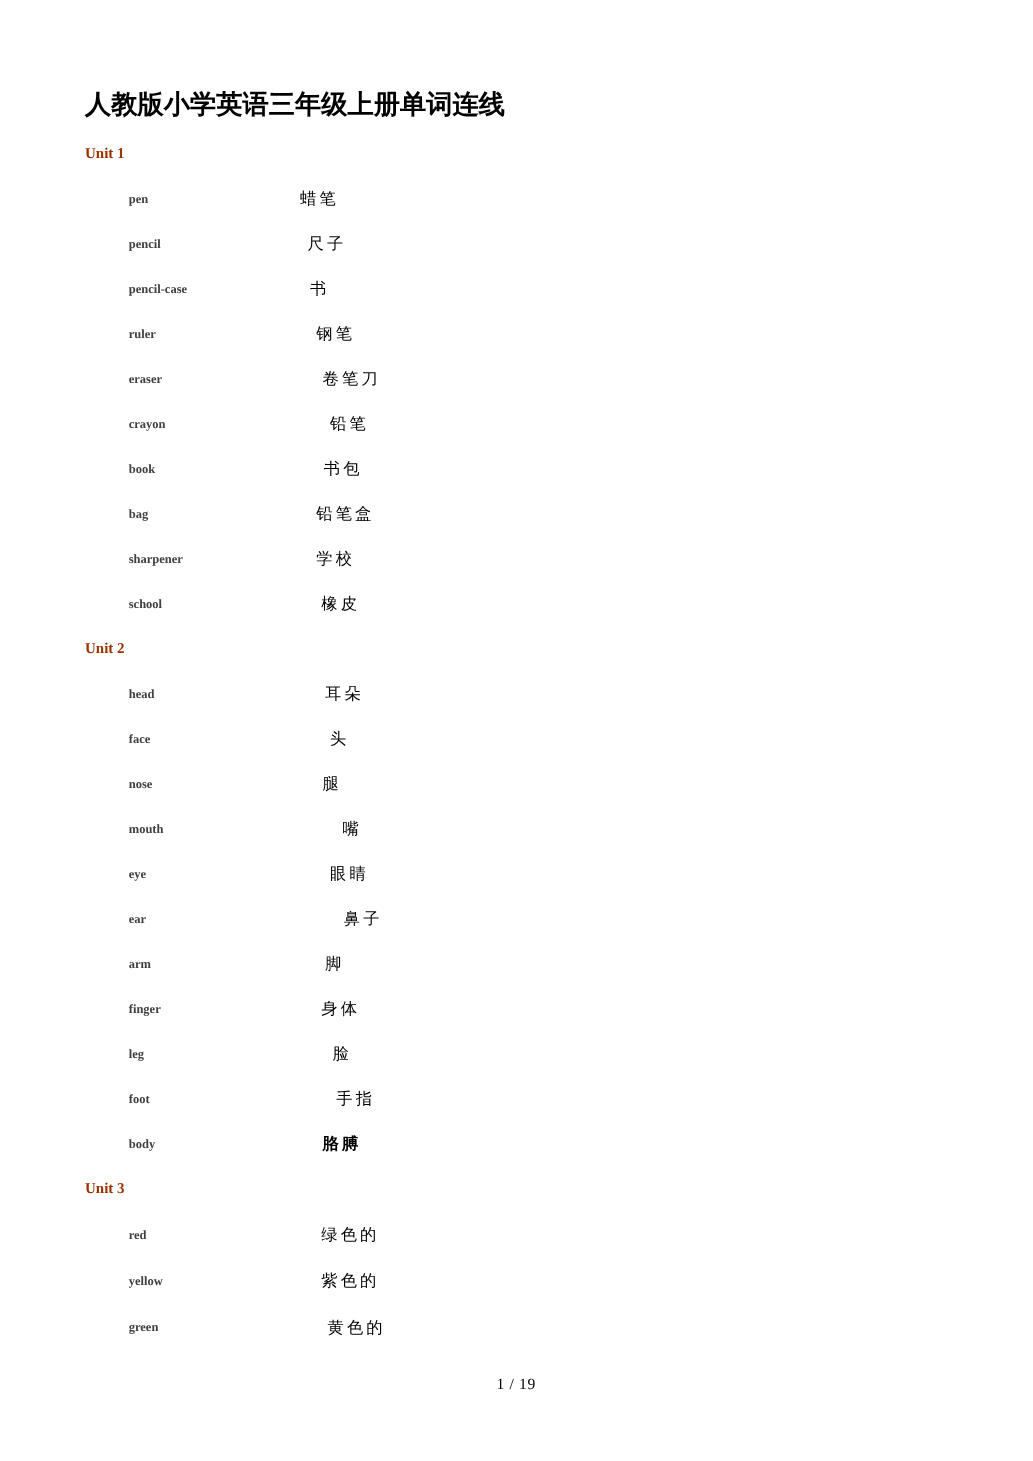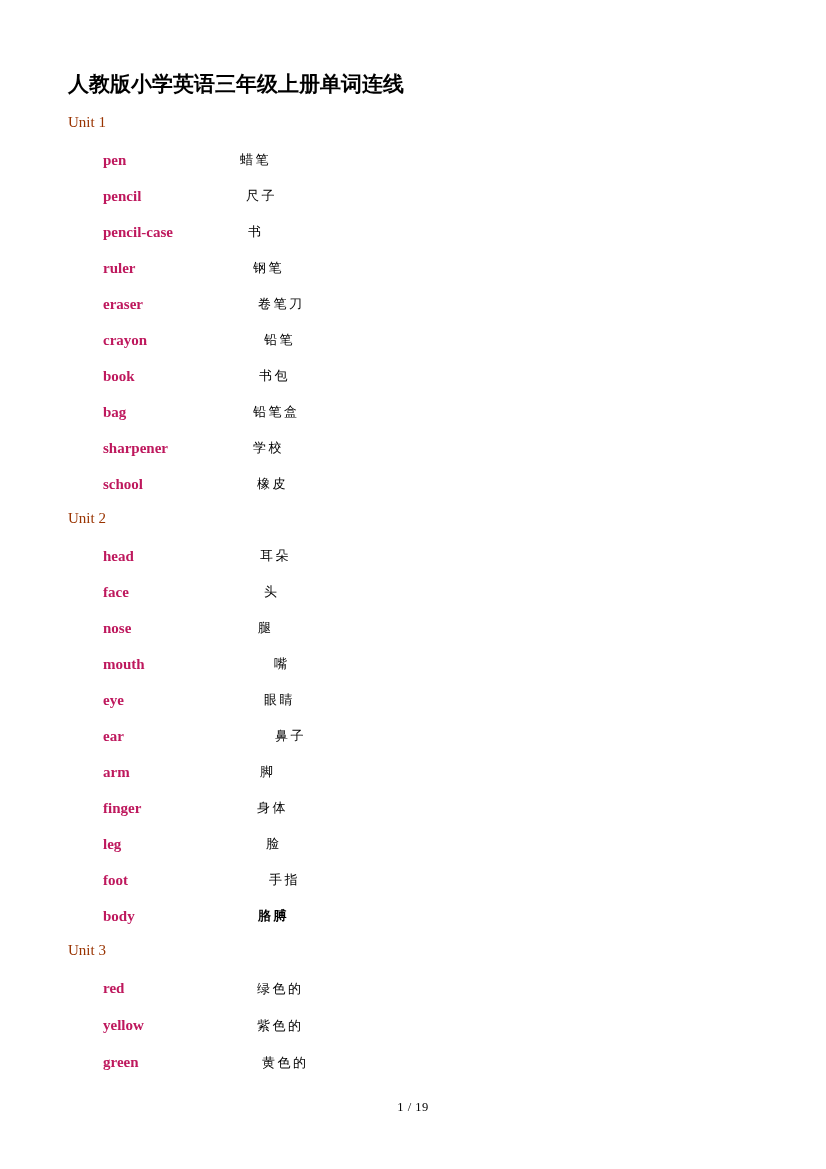--- a/index.html
+++ b/index.html
@@ -37,22 +37,22 @@
     font-size: 21px;
     line-height: 28px;
     color: #000000;
     letter-spacing: 0px;
     margin: 0 0 14px 0;
     white-space: nowrap;
   }
 
   .unit-heading {
     font-family: "Liberation Serif", "DejaVu Serif", serif;
-    font-weight: normal;
-    font-size: 15px;
+    font-weight: bold;
+    font-size: 12px;
     line-height: 20px;
     color: #993300;
     margin: 0 0 10px 0;
   }
 
   .unit-block {
     margin: 0 0 6px 0;
   }
 
   .word-list {
@@ -77,22 +77,22 @@
     height: 37px;
     line-height: 37px;
   }
 
   .en {
     position: absolute;
     left: 35px;
     top: 0;
     font-family: "Liberation Serif", "DejaVu Serif", serif;
     font-weight: bold;
-    font-size: 15px;
-    color: #be185d;
+    font-size: 10px;
+    color: #404040;
     white-space: nowrap;
   }
 
   .zh {
     position: absolute;
     top: 0;
     font-family: "DejaVu Sans", "Liberation Sans", sans-serif;
     font-size: 13px;
     color: #000000;
     letter-spacing: 2.5px;

